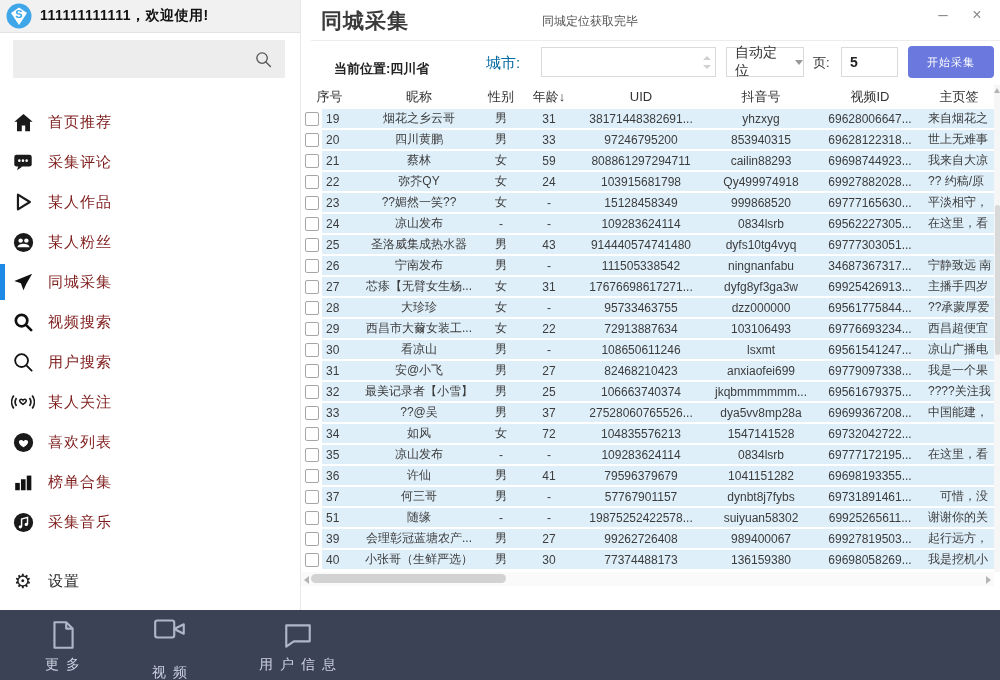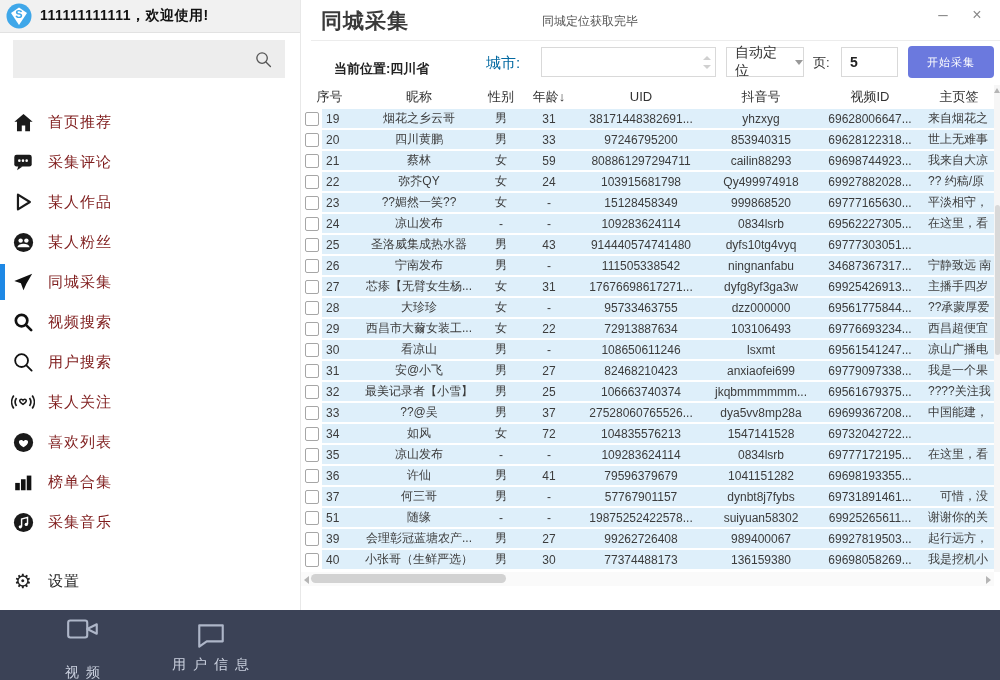--- a/index.html
+++ b/index.html
@@ -565,20 +565,29 @@
       <span class="hs-thumb"></span>
       <i class="hs-right"></i>
     </div>
     <div class="vscroll">
       <i class="vs-up"></i>
       <span class="vs-thumb"></span>
     </div>
   </div>
 
   <div class="bottombar">
+    <div class="bb-item bb-1">
+      <span class="bi">
+        <svg width="30" height="32" viewBox="0 0 28 30" fill="none" stroke="#aeb6c8" stroke-width="2" stroke-linejoin="round">
+          <path d="M6 3h11l6 6v18H6z"></path>
+            <path d="M17 3v6h6"></path>
+        </svg>
+      </span>
+      <span class="bl">更多</span>
+    </div>
     <div class="bb-item bb-2">
       <span class="bi">
         <svg width="36" height="28" viewBox="0 0 34 26" fill="none" stroke="#aeb6c8" stroke-width="2" stroke-linejoin="round">
           <rect x="3" y="5" width="18" height="16" rx="2"></rect>
             <path d="M21 13l9-4.5v9z"></path>
         </svg>
       </span>
       <span class="bl">视频</span>
     </div>
     <div class="bb-item bb-3">

